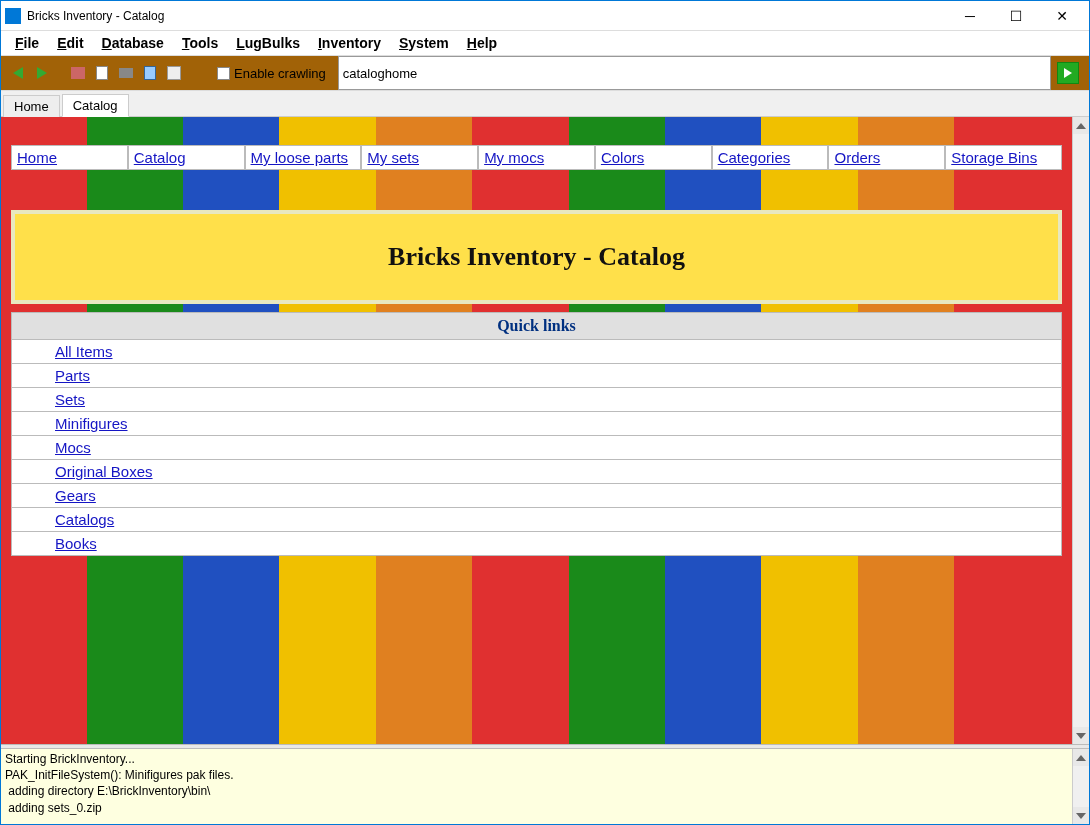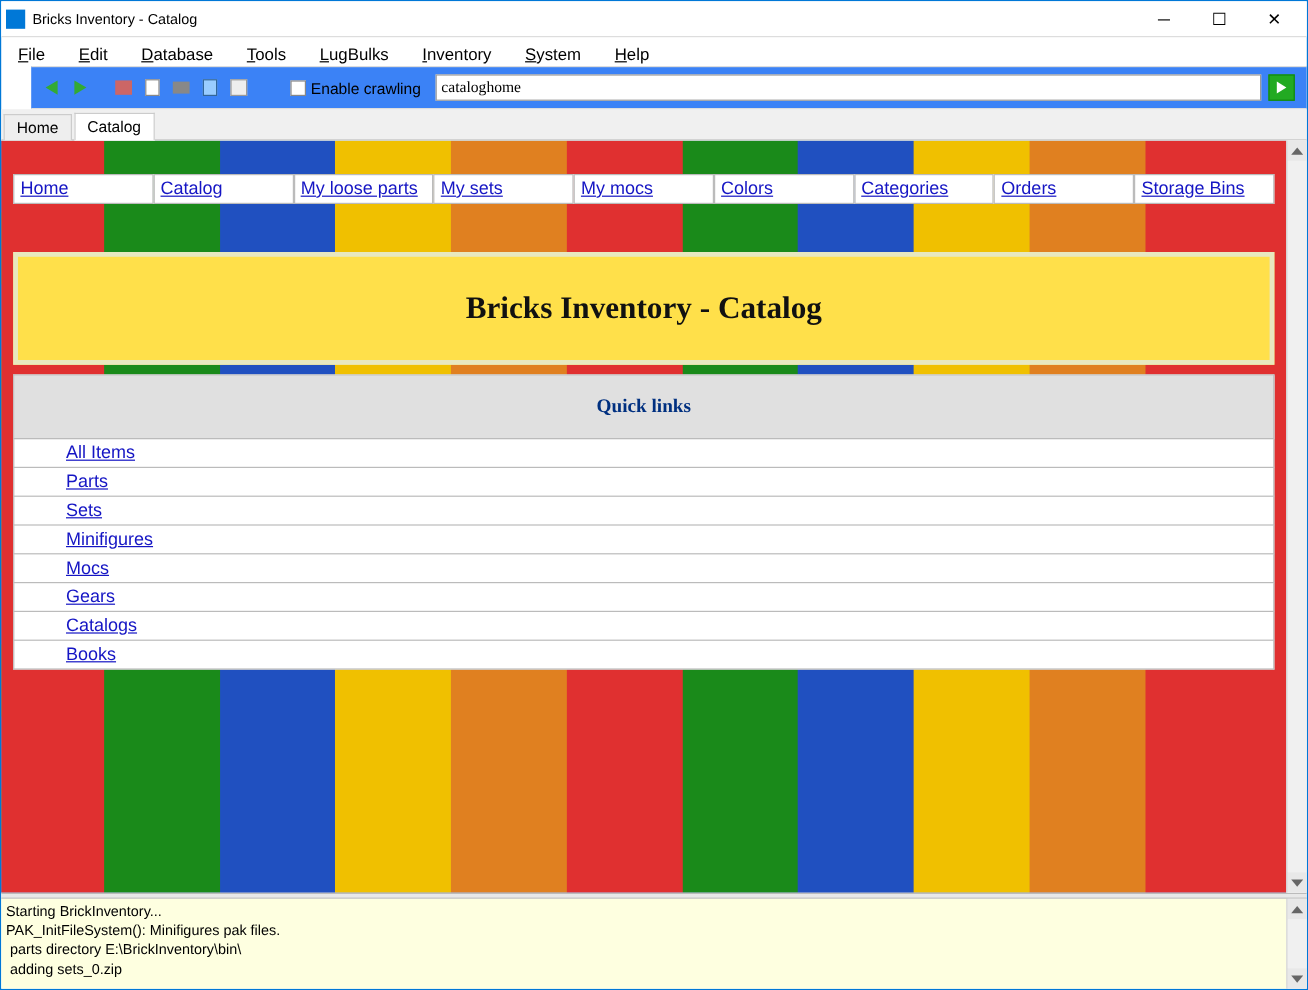--- a/index.html
+++ b/index.html
@@ -2,57 +2,57 @@
 <html><head>
 <meta charset="utf-8">
 <style>
 * { box-sizing: border-box; margin: 0; padding: 0; }
 body { font-family: "Segoe UI", Tahoma, sans-serif; font-size: 13px; background: #fff; width: 1090px; height: 825px; overflow: hidden; display: flex; flex-direction: column; border: 1px solid #0078d7; }
 .titlebar { height: 30px; background: #fff; display: flex; align-items: center; padding: 0 4px; border-bottom: 1px solid #ddd; }
 .titlebar .app-icon { width: 16px; height: 16px; background: #0078d7; margin-right: 6px; }
 .titlebar .title { flex: 1; font-size: 12px; }
 .titlebar .win-controls { display: flex; }
 .titlebar .win-btn { width: 46px; height: 30px; display: flex; align-items: center; justify-content: center; font-size: 14px; }
-.menubar { height: 24px; display: flex; align-items: flex-end; padding: 0 6px; gap: 12px; font-size: 14px; }
+.menubar { height: 24px; display: flex; align-items: center; padding: 0 6px; gap: 2px; font-size: 14px; font-weight: bold; }
 .menubar .menu-item { padding: 2px 8px; cursor: default; }
 .menubar .menu-item span.ul { text-decoration: underline; }
-.toolbar { height: 36px; display: flex; align-items: center; padding: 0 6px; gap: 2px; border-top: 1px solid #ddd; border-bottom: 1px solid #ddd; background: #3b82f6; margin-left: 25px; }
+.toolbar { height: 36px; display: flex; align-items: center; padding: 0 6px; gap: 2px; border-top: 1px solid #ddd; border-bottom: 1px solid #ddd; background: #a16207; }
 .tb-btn { width: 22px; height: 22px; display: flex; align-items: center; justify-content: center; border: 1px solid transparent; }
 .tb-sep { width: 10px; }
 .arrow-left { width:0; height:0; border-top:6px solid transparent; border-bottom:6px solid transparent; border-right:10px solid #3a3; }
 .arrow-right { width:0; height:0; border-top:6px solid transparent; border-bottom:6px solid transparent; border-left:10px solid #3a3; }
 .home-ico { width:14px; height:12px; background:#c66; position:relative; }
 .page-ico { width:12px; height:14px; background:#fff; border:1px solid #888; }
 .print-ico { width:14px; height:10px; background:#888; position:relative; }
 .copy-ico { width:12px; height:14px; background:#9cf; border:1px solid #369; }
 .tool-ico { width:14px; height:14px; background:#eee; border:1px solid #999; }
 .checkbox-wrap { display:flex; align-items:center; gap:4px; margin-left:30px; font-size:13px; }
 .checkbox-box { width:13px; height:13px; border:1px solid #888; background:#fff; }
-.address-input { flex:1; margin-left:10px; height:22px; border:1px solid #999; padding:0 4px; font-size:13px; background:#fff;font-family:Liberation Serif, serif; }
+.address-input { flex:1; margin-left:10px; height:34px; border:1px solid #999; padding:0 4px; font-size:13px; background:#fff; }
 .go-btn { width:22px; height:22px; background:#2a2; color:#fff; display:flex; align-items:center; justify-content:center; margin-left:4px; margin-right:4px; border:1px solid #181; }
 .go-arrow { width:0;height:0;border-top:5px solid transparent;border-bottom:5px solid transparent;border-left:8px solid #fff; }
 .tabs-row { height:26px; display:flex; align-items:flex-end; padding:0 2px; background:#f0f0f0; border-bottom:1px solid #ccc; }
 .tab { padding:3px 10px; font-size:13px; border-top:1px solid #ccc; border-left:1px solid #ccc; border-right:1px solid #ccc; background:#eee; margin-right:2px; position:relative; top:1px; }
 .tab.active { background:#fff; border-bottom:1px solid #fff; }
 .content-area { flex:1; display:flex; position:relative; overflow:hidden; }
 .content-scroll { flex:1; overflow:auto; }
 .brick-bg { padding:28px 10px 28px 10px; min-height:100%; position:relative; }
 .brick-bg::before { content:""; position:absolute; inset:0; z-index:-1;
   background:
     linear-gradient(90deg,#e03030 0 8%,#1a8a1a 8% 17%,#2050c0 17% 26%,#f0c000 26% 35%,#e08020 35% 44%,#e03030 44% 53%,#1a8a1a 53% 62%,#2050c0 62% 71%,#f0c000 71% 80%,#e08020 80% 89%,#e03030 89% 100%),
     linear-gradient(#2050c0 0 50%,#1a8a1a 50% 100%);
   background-size: 100% 60px, 100% 120px;
 }
 .nav-links { display:flex; width:100%; margin-bottom:40px; }
 .nav-link-cell { flex:1; background:#fff; border:1px solid #bbb; padding:3px 5px; }
 .nav-link-cell a { color:#1515c4; text-decoration:underline; font-size:15px; }
 .banner { width:100%; background:#ffe04a; border:4px solid #e8e8c0; padding:28px 10px; margin-bottom:8px; text-align:center; }
 .banner h1 { font-size:26px; font-weight:bold; font-family:Georgia,serif; color:#111; }
 .quick-table { width:100%; border:1px solid #bbb; border-collapse:collapse; background:#fff; }
-.quick-header { background:#e0e0e0; text-align:center; font-weight:bold; font-size:16px; color:#003080; padding:17px; border:1px solid #bbb; font-family:Georgia,serif;}
+.quick-header { background:#e0e0e0; text-align:center; font-weight:bold; font-size:16px; color:#003080; padding:4px; border:1px solid #bbb; font-family:Georgia,serif;}
 .quick-row td { border:1px solid #bbb; padding:3px 6px; }
 .quick-row a { color:#1515c4; text-decoration:underline; font-size:15px;margin-left:37px; }
 .vscroll { width:17px; background:#f0f0f0; border-left:1px solid #ccc; display:flex; flex-direction:column; }
 .vscroll .arrow { height:17px; display:flex; align-items:center; justify-content:center; background:#e8e8e8; }
 .vscroll .track { flex:1; background:#f0f0f0; }
 .vtri-up { width:0;height:0;border-left:5px solid transparent;border-right:5px solid transparent;border-bottom:6px solid #666; }
 .vtri-down { width:0;height:0;border-left:5px solid transparent;border-right:5px solid transparent;border-top:6px solid #666; }
 .splitter { height:5px; background:#e8e8e8; border-top:1px solid #bbb; border-bottom:1px solid #bbb; cursor:row-resize; }
 .log-area { height:75px; display:flex; }
 .log-text { flex:1; background:#feffe0; font-size:12px; padding:2px 4px; font-family:"Segoe UI",sans-serif; line-height:1.35; white-space:pre; overflow:hidden; }
@@ -153,20 +153,23 @@
         <tr class="quick-row">
               <td><a href="#">Sets</a></td>
             </tr>
         <tr class="quick-row">
               <td><a href="#">Minifigures</a></td>
             </tr>
         <tr class="quick-row">
               <td><a href="#">Mocs</a></td>
             </tr>
         <tr class="quick-row">
+              <td><a href="#">Original Boxes</a></td>
+            </tr>
+        <tr class="quick-row">
               <td><a href="#">Gears</a></td>
             </tr>
         <tr class="quick-row">
               <td><a href="#">Catalogs</a></td>
             </tr>
         <tr class="quick-row">
               <td><a href="#">Books</a></td>
             </tr>
       </tbody>
         </table>
@@ -182,21 +185,21 @@
         <div class="vtri-down"></div>
       </div>
   </div>
 </div>
 
 <div class="splitter"></div>
 
 <div class="log-area">
   <div class="log-text"><span>Starting BrickInventory...</span>
 <span>PAK_InitFileSystem(): Minifigures pak files.</span>
-<span> parts directory E:\BrickInventory\bin\</span>
+<span> adding directory E:\BrickInventory\bin\</span>
 <span> adding sets_0.zip</span></div>
   <div class="vscroll">
     <div class="arrow">
         <div class="vtri-up"></div>
       </div>
     <div class="track"></div>
     <div class="arrow">
         <div class="vtri-down"></div>
       </div>
   </div>

